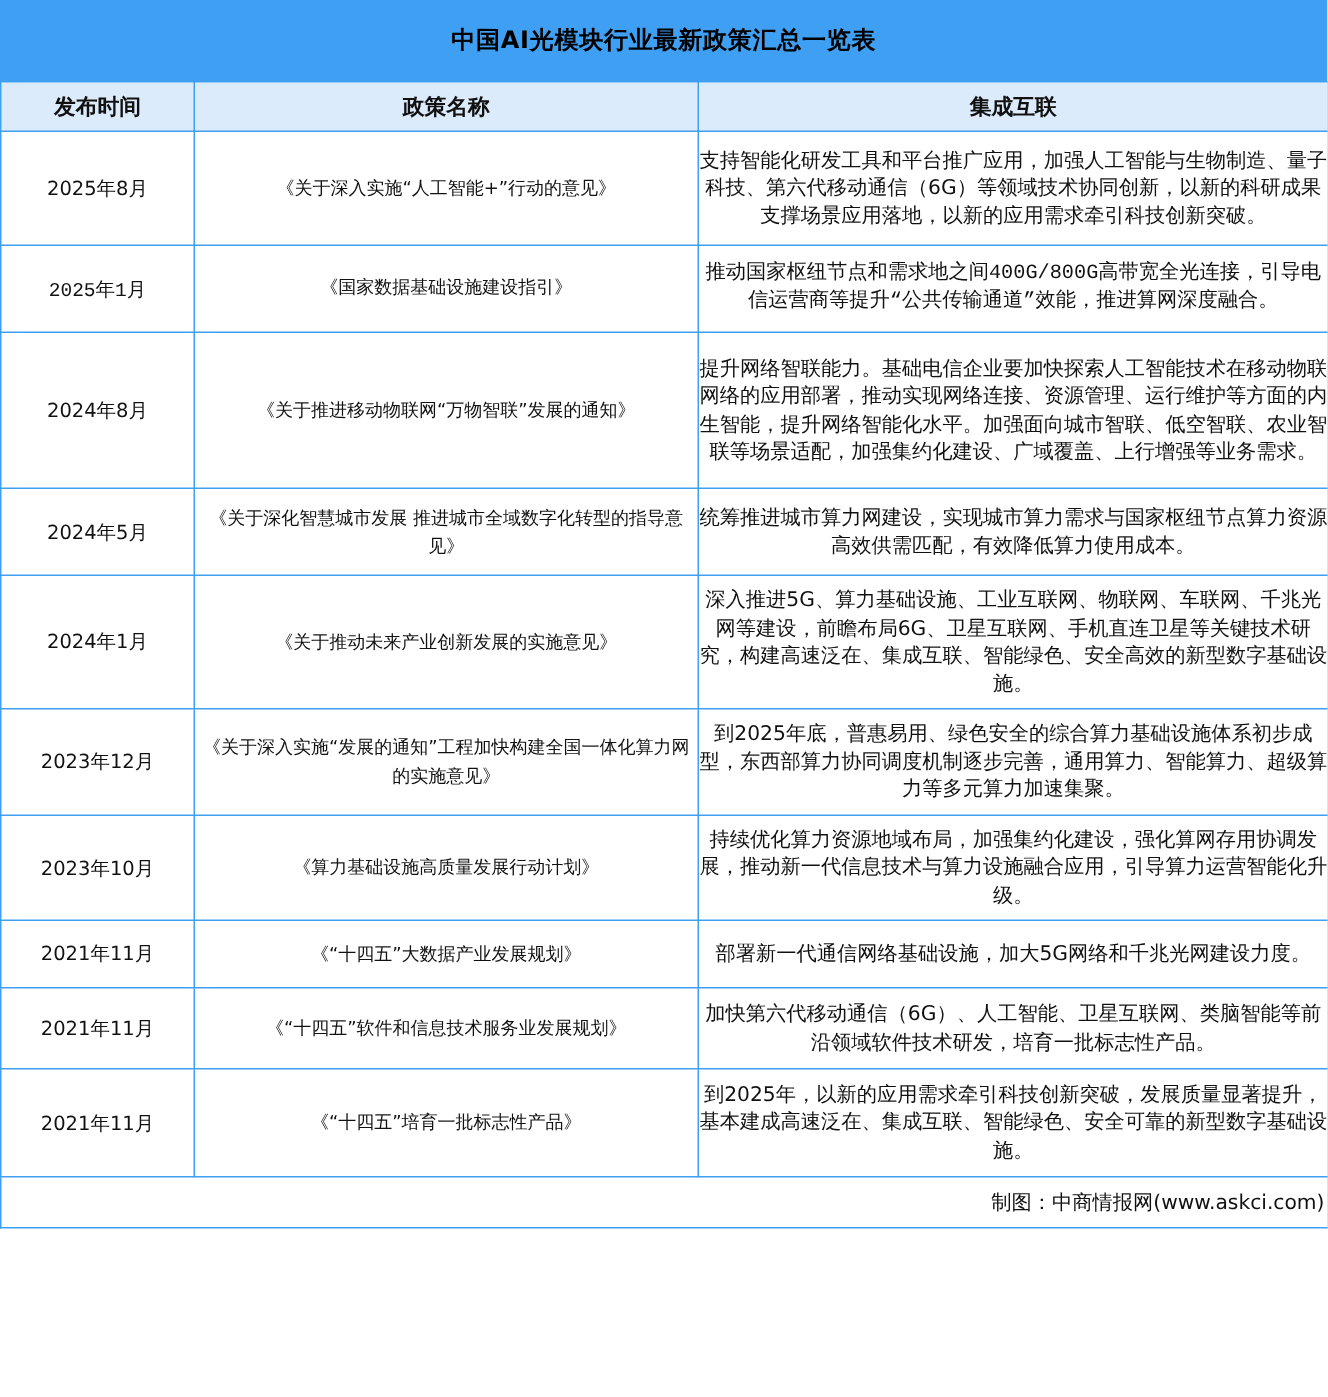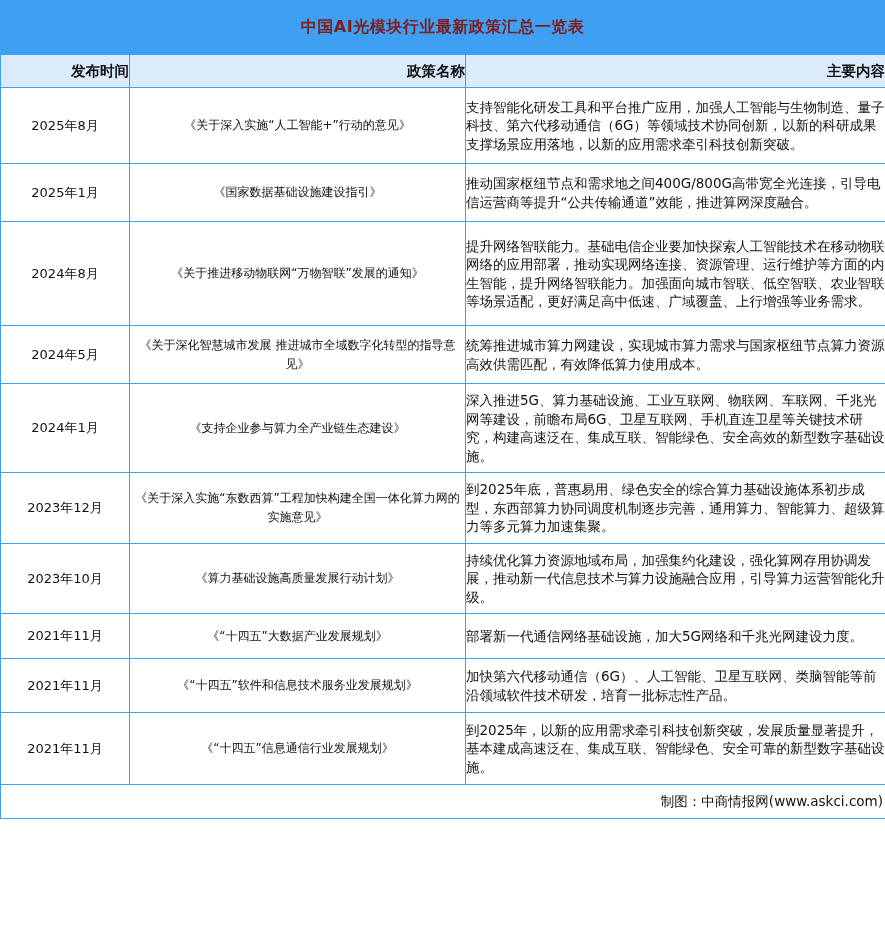--- a/index.html
+++ b/index.html
@@ -1,100 +1,100 @@
 <!DOCTYPE html>
 <html><head>
   <meta charset="utf-8">
   <style>
     html, body { margin: 0; padding: 0; background: #ffffff; }
     body { width: 885px; height: 931px; position: relative; overflow: hidden;
            font-family: "DejaVu Sans", "Liberation Sans", sans-serif; color: #111; }
     .frame { position: absolute; left: 0; top: 0; width: 885px; height: 931px; box-sizing: border-box; }
     .title-bar { position: absolute; left: 0; top: 0; width: 885px; height: 54px;
-                 background: #3f9ff2; color: #7f1d1d; display: flex; align-items: center; justify-content: center;
+                 background: #3f9ff2; color: #000000; display: flex; align-items: center; justify-content: center;
                  font-size: 16px; font-weight: bold; letter-spacing: 0.5px; }
     table.policy { position: absolute; left: 0; top: 54px; width: 885px; border-collapse: collapse; table-layout: fixed; }
     table.policy col.c1 { width: 129px; }
     table.policy col.c2 { width: 336px; }
     table.policy col.c3 { width: 420px; }
     table.policy th, table.policy td { border: 1.5px solid #3f9ff2; box-sizing: border-box; padding: 0; }
-    table.policy th { background: #dcebfb; height: 33px; font-size: 14.5px; font-weight: bold; text-align: right; }
+    table.policy th { background: #dcebfb; height: 33px; font-size: 14.5px; font-weight: bold; text-align: center; }
     td.date { text-align: center; font-size: 13px; }
     td.name { text-align: center; font-size: 12px; padding: 0 4px; line-height: 19px; }
-    td.content { text-align: left; font-size: 13.5px; padding: 2px 3px 2px 4px; line-height: 18.5px; }
+    td.content { text-align: center; font-size: 13.5px; padding: 2px 3px 2px 4px; line-height: 18.5px; }
     tr.footer td { height: 34px; text-align: right; font-size: 13.5px; padding-right: 2px; }
   </style>
 </head>
 <body>
 
 <div class="frame">
   <div class="title-bar">中国AI光模块行业最新政策汇总一览表</div>
 
   <table class="policy">
     <colgroup>
         <col class="c1">
         <col class="c2">
         <col class="c3">
       </colgroup>
     <thead>
       <tr>
         <th>发布时间</th>
         <th>政策名称</th>
-        <th>主要内容</th>
+        <th>集成互联</th>
       </tr>
     </thead>
     <tbody id="rows">
         <tr style="height: 76px;">
           <td class="date">2025年8月</td>
           <td class="name">《关于深入实施“人工智能+”行动的意见》</td>
           <td class="content">支持智能化研发工具和平台推广应用，加强人工智能与生物制造、量子科技、第六代移动通信（6G）等领域技术协同创新，以新的科研成果支撑场景应用落地，以新的应用需求牵引科技创新突破。</td>
         </tr>
-        <tr style="height: 58px;">
+        <tr style="height: 58px; font-family: Liberation Mono, monospace;">
           <td class="date">2025年1月</td>
           <td class="name">《国家数据基础设施建设指引》</td>
           <td class="content">推动国家枢纽节点和需求地之间400G/800G高带宽全光连接，引导电信运营商等提升“公共传输通道”效能，推进算网深度融合。</td>
         </tr>
         <tr style="height: 104px;">
           <td class="date">2024年8月</td>
           <td class="name">《关于推进移动物联网“万物智联”发展的通知》</td>
-          <td class="content">提升网络智联能力。基础电信企业要加快探索人工智能技术在移动物联网络的应用部署，推动实现网络连接、资源管理、运行维护等方面的内生智能，提升网络智联能力。加强面向城市智联、低空智联、农业智联等场景适配，更好满足高中低速、广域覆盖、上行增强等业务需求。</td>
+          <td class="content">提升网络智联能力。基础电信企业要加快探索人工智能技术在移动物联网络的应用部署，推动实现网络连接、资源管理、运行维护等方面的内生智能，提升网络智能化水平。加强面向城市智联、低空智联、农业智联等场景适配，加强集约化建设、广域覆盖、上行增强等业务需求。</td>
         </tr>
         <tr style="height: 58px;">
           <td class="date">2024年5月</td>
           <td class="name">《关于深化智慧城市发展 推进城市全域数字化转型的指导意见》</td>
           <td class="content">统筹推进城市算力网建设，实现城市算力需求与国家枢纽节点算力资源高效供需匹配，有效降低算力使用成本。</td>
         </tr>
         <tr style="height: 89px;">
           <td class="date">2024年1月</td>
-          <td class="name">《支持企业参与算力全产业链生态建设》</td>
+          <td class="name">《关于推动未来产业创新发展的实施意见》</td>
           <td class="content">深入推进5G、算力基础设施、工业互联网、物联网、车联网、千兆光网等建设，前瞻布局6G、卫星互联网、手机直连卫星等关键技术研究，构建高速泛在、集成互联、智能绿色、安全高效的新型数字基础设施。</td>
         </tr>
         <tr style="height: 71px;">
           <td class="date">2023年12月</td>
-          <td class="name">《关于深入实施“东数西算”工程加快构建全国一体化算力网的实施意见》</td>
+          <td class="name">《关于深入实施“发展的通知”工程加快构建全国一体化算力网的实施意见》</td>
           <td class="content">到2025年底，普惠易用、绿色安全的综合算力基础设施体系初步成型，东西部算力协同调度机制逐步完善，通用算力、智能算力、超级算力等多元算力加速集聚。</td>
         </tr>
         <tr style="height: 70px;">
           <td class="date">2023年10月</td>
           <td class="name">《算力基础设施高质量发展行动计划》</td>
           <td class="content">持续优化算力资源地域布局，加强集约化建设，强化算网存用协调发展，推动新一代信息技术与算力设施融合应用，引导算力运营智能化升级。</td>
         </tr>
         <tr style="height: 45px;">
           <td class="date">2021年11月</td>
           <td class="name">《“十四五”大数据产业发展规划》</td>
           <td class="content">部署新一代通信网络基础设施，加大5G网络和千兆光网建设力度。</td>
         </tr>
         <tr style="height: 54px;">
           <td class="date">2021年11月</td>
           <td class="name">《“十四五”软件和信息技术服务业发展规划》</td>
           <td class="content">加快第六代移动通信（6G）、人工智能、卫星互联网、类脑智能等前沿领域软件技术研发，培育一批标志性产品。</td>
         </tr>
         <tr style="height: 72px;">
           <td class="date">2021年11月</td>
-          <td class="name">《“十四五”信息通信行业发展规划》</td>
+          <td class="name">《“十四五”培育一批标志性产品》</td>
           <td class="content">到2025年，以新的应用需求牵引科技创新突破，发展质量显著提升，基本建成高速泛在、集成互联、智能绿色、安全可靠的新型数字基础设施。</td>
         </tr>
       </tbody>
     <tfoot>
       <tr class="footer">
         <td colspan="3">制图：中商情报网(www.askci.com)</td>
       </tr>
     </tfoot>
   </table>
 </div>

